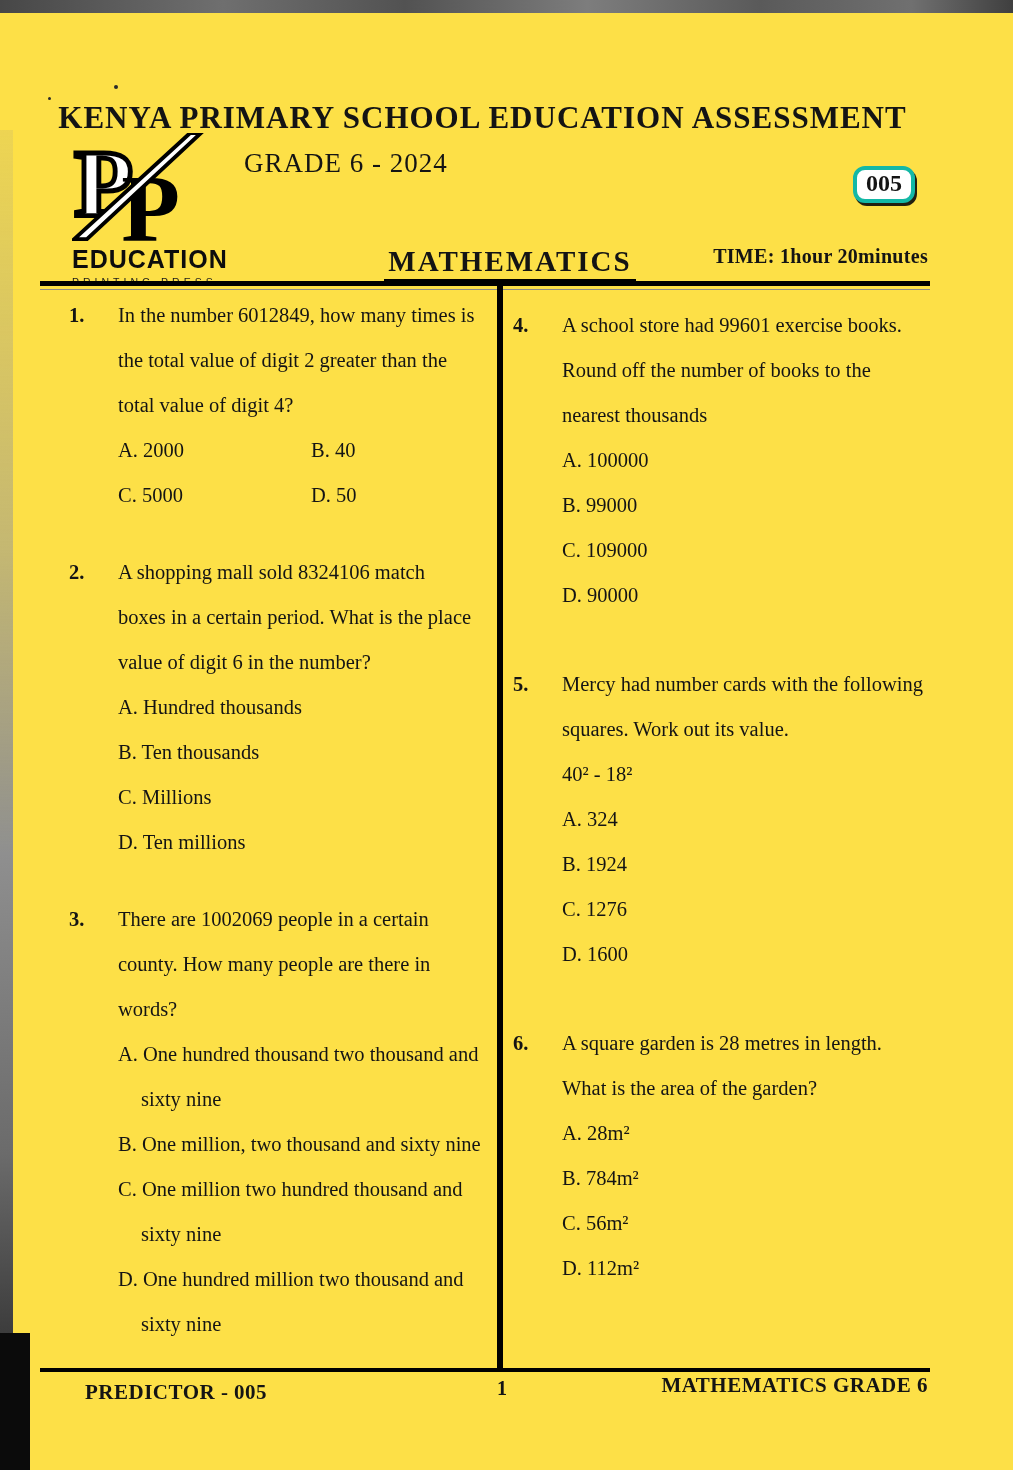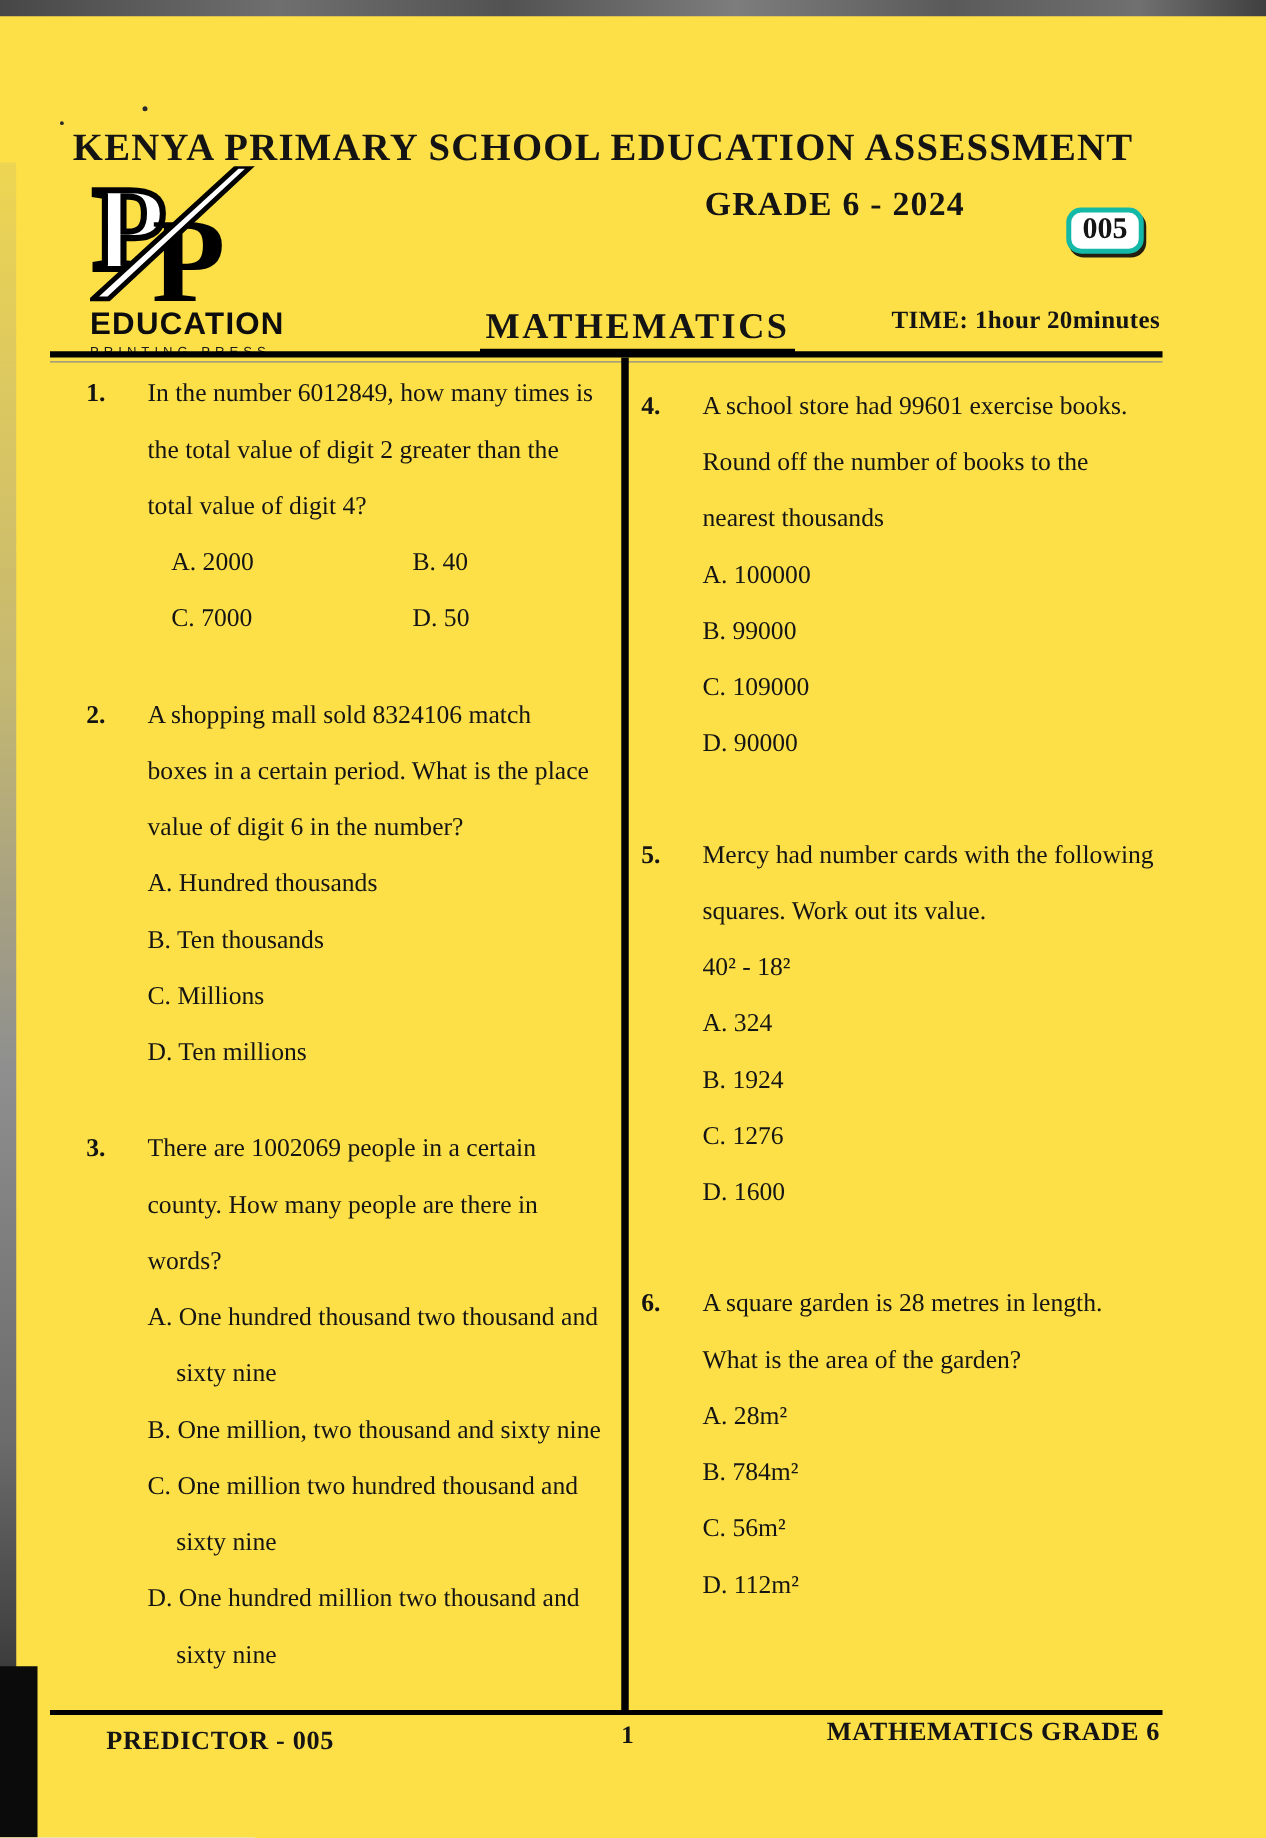--- a/index.html
+++ b/index.html
@@ -32,22 +32,22 @@
   .logo svg { display:block; }
   .logo-name {
     font-family:"Liberation Sans", sans-serif; font-weight:bold;
     font-size:25px; letter-spacing:1px; margin-top:0px; color:#0d0d0d;
   }
   .logo-sub {
     font-family:"Liberation Sans", sans-serif; font-size:10.5px;
     letter-spacing:4px; margin-top:2px; color:#1a1a1a;
   }
   .grade-line {
-    position:absolute; top:148px; left:232px; width:540px; text-align:right;
-    font-size:27px; font-weight:bold; letter-spacing:1px;
+    position:absolute; top:148px; left:244px; width:540px; text-align:left;
+    font-size:27px; font-weight:normal; letter-spacing:1px;
   }
   .subject-line {
     position:absolute; top:197px; left:240px; width:540px; text-align:center;
     font-size:29px; font-weight:bold; letter-spacing:2px;margin-top:48px;
   }
   .subject-line span { border-bottom:4px solid #000; padding:0 4px 2px 4px; }
   .paper-code {
     position:absolute; left:853px; top:166px;
     border:4px solid #14b8a6; border-radius:12px; background:#fff;
     padding:0px 9px 2px 9px; font-size:24px; font-weight:bold;
@@ -62,21 +62,21 @@
   
   .divider { position:absolute; left:497px; top:286px; width:6px; height:1084px; background:#000; }
   .col { position:absolute; font-size:20.5px; }
   .col-left  { left:118px; top:293px; width:382px; }
   .col-right { left:562px; top:303px; width:370px; }
   .question { position:relative; }
   .col-left  .question { margin-bottom:32px; }
   .col-right .question { margin-bottom:44px; }
   .qnum { position:absolute; left:-49px; top:0; font-weight:bold; line-height:45px; }
   .qline, .opt-line, .opt-cell { line-height:45px; white-space:nowrap; }
-  .opt-grid { display:grid; grid-template-columns:193px 1fr;margin-left:19px; }
+  .opt-grid { display:grid; grid-template-columns:193px 1fr; }
   .opt-cont { padding-left:23px; }
   
   .rule-bottom { position:absolute; top:1368px; left:40px; width:890px; height:4px; background:#000; }
   .footer-left  { position:absolute; left:85px;  top:1380px; font-size:21px; font-weight:bold; letter-spacing:0.5px; }
   .footer-page  { position:absolute; left:432px; top:1377px; width:140px; text-align:center; font-size:20px; font-weight:bold; }
   .footer-right { position:absolute; right:85px; top:1373px; font-size:21px; font-weight:bold; letter-spacing:0.5px; }
 </style>
 </head>
 <body>
 
@@ -115,21 +115,21 @@
       <div class="question">
         <div class="qnum">1.</div>
         <div class="qline">In the number 6012849, how many times is</div>
         <div class="qline">the total value of digit 2 greater than the</div>
         <div class="qline">total value of digit 4?</div>
         <div class="opt-grid">
           <div class="opt-cell">A. 2000</div>
           <div class="opt-cell">B. 40</div>
         </div>
         <div class="opt-grid">
-          <div class="opt-cell">C. 7000</div>
+          <div class="opt-cell">C. 5000</div>
           <div class="opt-cell">D. 50</div>
         </div>
       </div>
       <div class="question">
         <div class="qnum">2.</div>
         <div class="qline">A shopping mall sold 8324106 match</div>
         <div class="qline">boxes in a certain period. What is the place</div>
         <div class="qline">value of digit 6 in the number?</div>
         <div class="opt-line">A. Hundred thousands</div>
         <div class="opt-line">B. Ten thousands</div>

